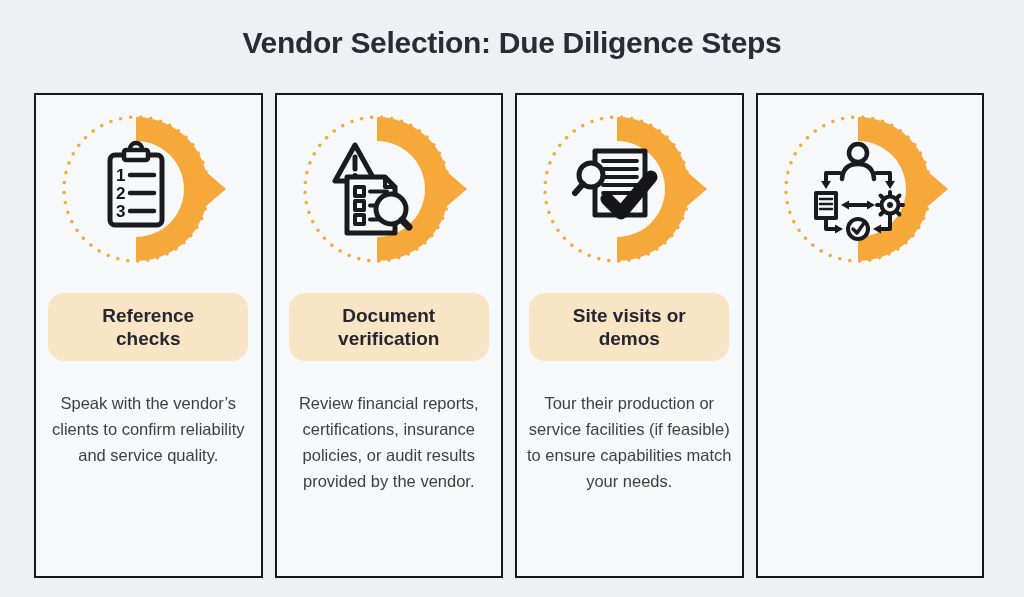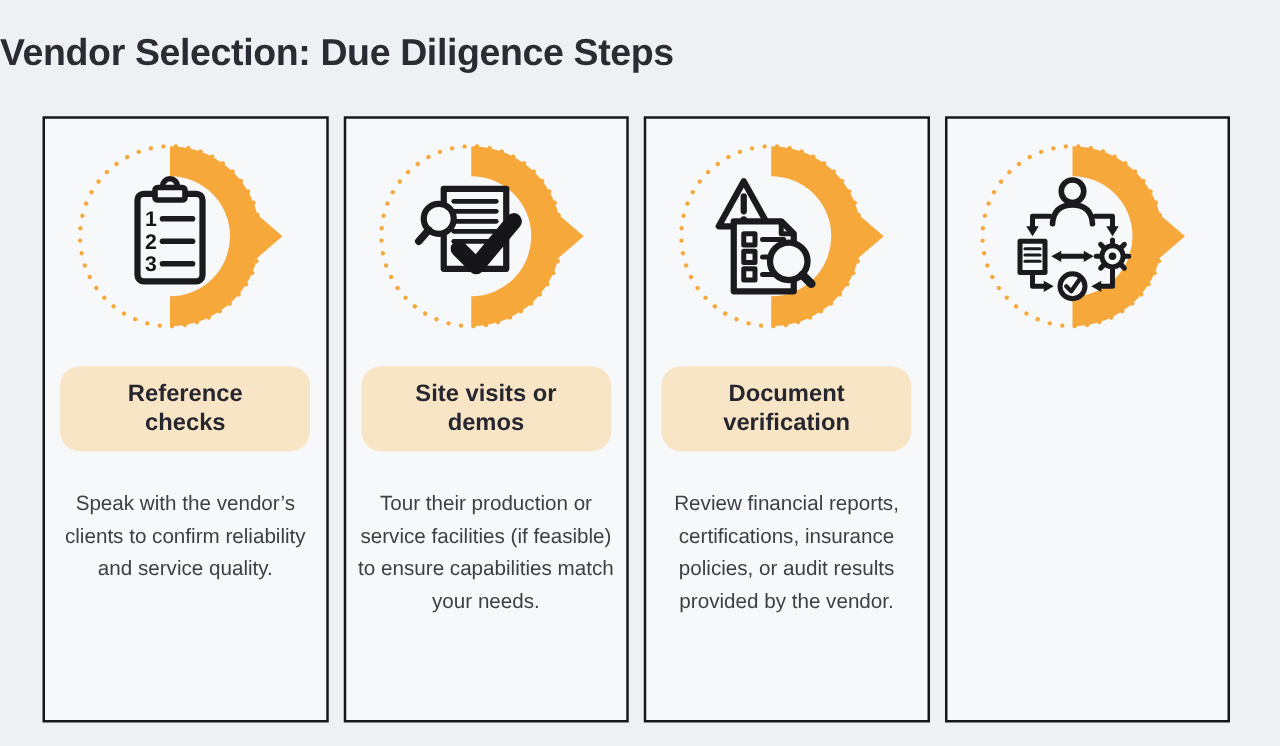--- a/index.html
+++ b/index.html
@@ -2,21 +2,21 @@
 <html><head>
 <meta charset="utf-8">
 <style>
   html,body{margin:0;padding:0}
   body{
     width:1024px;height:597px;overflow:hidden;
     background:#EEF0F3;
     font-family:"Liberation Sans",sans-serif;
   }
   .title{
-    text-align:left;margin:26px 0 0 0;
+    text-align:center;margin:26px 0 0 0;
     font-size:30px;font-weight:800;letter-spacing:-0.3px;
     color:#2B2B33;line-height:34px;
   }
   .cards{
     display:flex;gap:12px;margin-top:33px;
     padding:0 40px 0 34px;height:485px;box-sizing:border-box;
   }
   .card{
     flex:1;background:#F7F8F9;border:2.5px solid #17171B;
     display:flex;flex-direction:column;align-items:center;
@@ -65,55 +65,55 @@
     </svg>
     <div class="badge">Reference checks</div>
     <div class="desc">Speak with the vendor’s clients to confirm reliability and service quality.</div>
   </div>
 
   <div class="card">
     <svg class="halo" width="200" height="200" viewBox="0 0 200 200">
       <circle class="dots" cx="88" cy="100" r="72"></circle>
       <path class="arc" d="M88,28 A72,72 0 0 1 88,172 L88,148 A48,48 0 0 0 88,52 Z"></path>
       <polygon class="arc" points="150,76 178,100 150,124"></polygon>
-      <rect class="ink bgfill" x="66" y="62" width="50" height="64"></rect>
-      <line class="ink" style="stroke-width:3.8" x1="74" y1="72" x2="108" y2="72"></line>
-      <line class="ink" style="stroke-width:3.8" x1="74" y1="80" x2="108" y2="80"></line>
-      <line class="ink" style="stroke-width:3.8" x1="74" y1="88" x2="108" y2="88"></line>
-      <line class="ink" style="stroke-width:3.8" x1="74" y1="96" x2="108" y2="96"></line>
-      <line class="ink" style="stroke-width:3.8" x1="74" y1="104" x2="108" y2="104"></line>
-      <circle class="ink bgfill" cx="62" cy="86" r="12"></circle>
-      <line class="ink" style="stroke-width:6" x1="54" y1="95" x2="46" y2="104"></line>
-      <polyline points="78,110 92,124 122,88" style="fill:none;stroke:#16161A;stroke-width:13;stroke-linecap:round;stroke-linejoin:round"></polyline>
-    </svg>
-    <div class="badge">Site visits or demos</div>
-    <div class="desc">Tour their production or service facilities (if feasible) to ensure capabilities match your needs.</div>
-  </div>
-
-  <div class="card">
-    <svg class="halo" width="200" height="200" viewBox="0 0 200 200">
-      <circle class="dots" cx="88" cy="100" r="72"></circle>
-      <path class="arc" d="M88,28 A72,72 0 0 1 88,172 L88,148 A48,48 0 0 0 88,52 Z"></path>
-      <polygon class="arc" points="150,76 178,100 150,124"></polygon>
       <path class="ink bgfill" d="M66,56 L46,92 H86 Z"></path>
       <line class="ink" x1="66" y1="68" x2="66" y2="80"></line>
       <circle class="solid" cx="66" cy="86.5" r="2.6"></circle>
       <path class="ink bgfill" d="M58,88 H96 L106,98 V144 H58 Z"></path>
       <path class="ink" style="stroke-width:4" d="M96,88 V98 H106"></path>
       <rect class="ink" style="stroke-width:4" x="66" y="98" width="9" height="9"></rect>
       <line class="ink" style="stroke-width:4" x1="81" y1="102.5" x2="98" y2="102.5"></line>
       <rect class="ink" style="stroke-width:4" x="66" y="112" width="9" height="9"></rect>
       <line class="ink" style="stroke-width:4" x1="81" y1="116.5" x2="94" y2="116.5"></line>
       <rect class="ink" style="stroke-width:4" x="66" y="126" width="9" height="9"></rect>
       <line class="ink" style="stroke-width:4" x1="81" y1="130.5" x2="90" y2="130.5"></line>
       <circle class="ink bgfill" cx="102" cy="120" r="15"></circle>
       <line class="ink" style="stroke-width:7" x1="113" y1="131" x2="120" y2="138"></line>
     </svg>
     <div class="badge">Document verification</div>
     <div class="desc">Review financial reports, certifications, insurance policies, or audit results provided by the vendor.</div>
+  </div>
+
+  <div class="card">
+    <svg class="halo" width="200" height="200" viewBox="0 0 200 200">
+      <circle class="dots" cx="88" cy="100" r="72"></circle>
+      <path class="arc" d="M88,28 A72,72 0 0 1 88,172 L88,148 A48,48 0 0 0 88,52 Z"></path>
+      <polygon class="arc" points="150,76 178,100 150,124"></polygon>
+      <rect class="ink bgfill" x="66" y="62" width="50" height="64"></rect>
+      <line class="ink" style="stroke-width:3.8" x1="74" y1="72" x2="108" y2="72"></line>
+      <line class="ink" style="stroke-width:3.8" x1="74" y1="80" x2="108" y2="80"></line>
+      <line class="ink" style="stroke-width:3.8" x1="74" y1="88" x2="108" y2="88"></line>
+      <line class="ink" style="stroke-width:3.8" x1="74" y1="96" x2="108" y2="96"></line>
+      <line class="ink" style="stroke-width:3.8" x1="74" y1="104" x2="108" y2="104"></line>
+      <circle class="ink bgfill" cx="62" cy="86" r="12"></circle>
+      <line class="ink" style="stroke-width:6" x1="54" y1="95" x2="46" y2="104"></line>
+      <polyline points="78,110 92,124 122,88" style="fill:none;stroke:#16161A;stroke-width:13;stroke-linecap:round;stroke-linejoin:round"></polyline>
+    </svg>
+    <div class="badge">Site visits or demos</div>
+    <div class="desc">Tour their production or service facilities (if feasible) to ensure capabilities match your needs.</div>
   </div>
 
   <div class="card">
     <svg class="halo" width="200" height="200" viewBox="0 0 200 200">
       <circle class="dots" cx="88" cy="100" r="72"></circle>
       <path class="arc" d="M88,28 A72,72 0 0 1 88,172 L88,148 A48,48 0 0 0 88,52 Z"></path>
       <polygon class="arc" points="150,76 178,100 150,124"></polygon>
       <circle class="ink" style="stroke-width:4.5" cx="88" cy="64" r="9"></circle>
       <path class="ink" style="stroke-width:4.5" d="M72,90 q1,-15 16,-15 q15,0 16,15"></path>
       <path class="ink" style="stroke-width:4" d="M70,84 H56 V92"></path>

